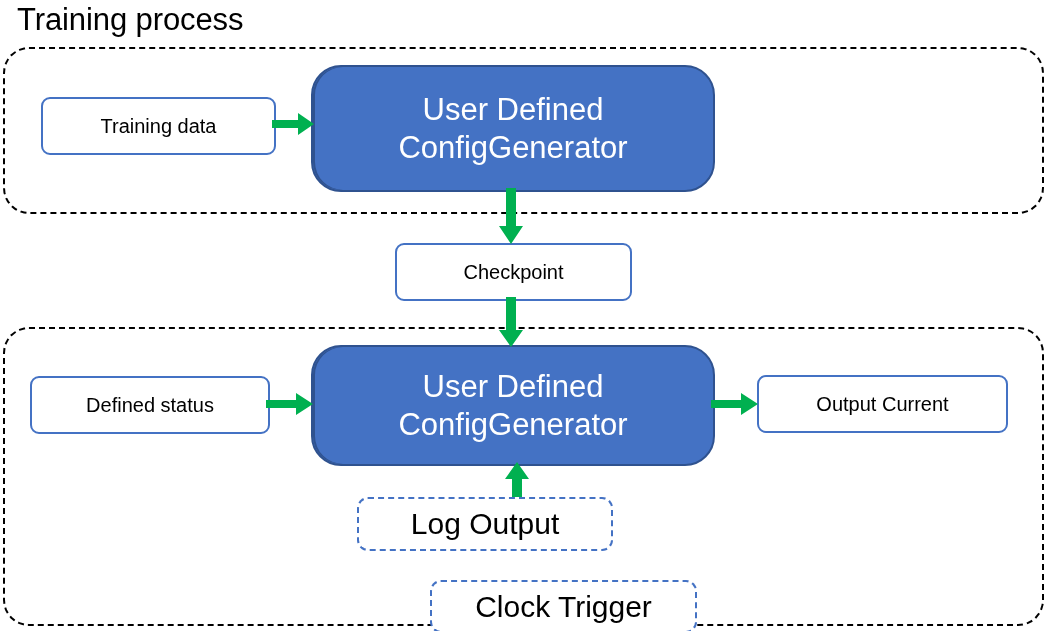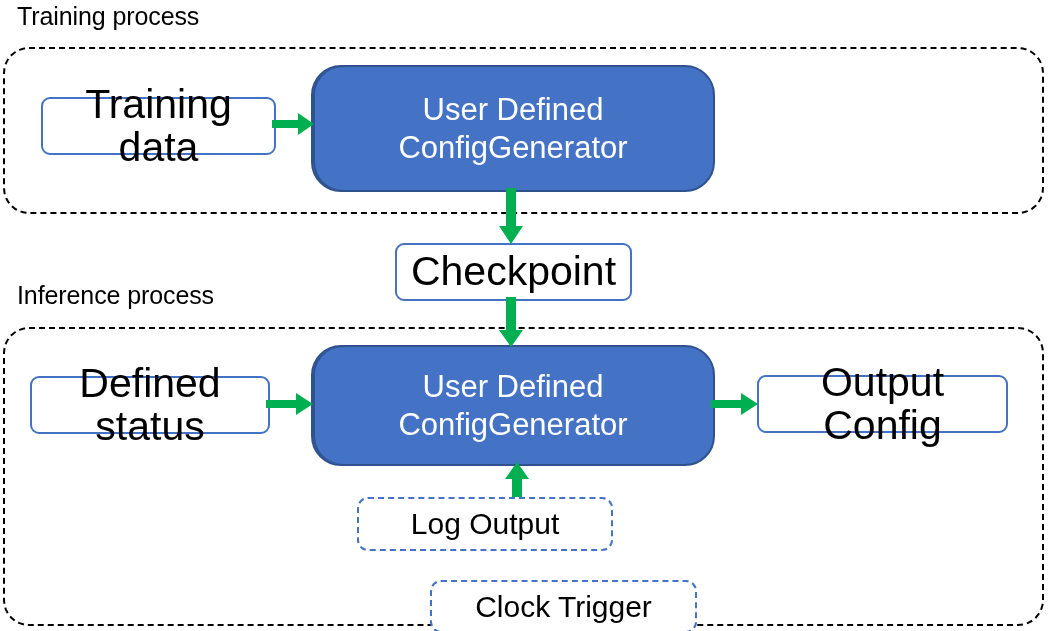--- a/index.html
+++ b/index.html
@@ -14,21 +14,21 @@
     position: relative;
     width: 1057px;
     height: 631px;
     background: #ffffff;
     overflow: hidden;
   }
 
   
   .section-title {
     position: absolute;
-    font-size: 25px;
+    font-size: 31px;
     line-height: 1;
     color: #000000;
     white-space: nowrap;
     font-weight: 400;
     letter-spacing: -0.1px;
   }
   #title-training { left: 17px; top: 4px; }
   #title-inference { left: 17px; top: 283px; }
 
   
@@ -59,21 +59,21 @@
     display: flex;
     align-items: center;
     justify-content: center;
     text-align: center;
     border-radius: 9px;
   }
   .node-white {
     background: #ffffff;
     border: 2.2px solid #4472C4;
     color: #000000;
-    font-size: 41px;
+    font-size: 20px;
     line-height: 1.05;
   }
   .node-blue {
     background: #4472C4;
     border: 2px solid #2F528F;
     color: #ffffff;
     font-size: 31px;
     line-height: 1.22;
     border-radius: 30px;
     box-shadow: inset 2px 0 0 0 #2F528F;
@@ -129,21 +129,20 @@
   #arrow-output       { left: 711px; top: 390px; }
   #arrow-trigger-up   { left: 504px; top: 462px; }
 </style>
 </head>
 <body>
 
 <div id="canvas">
 
   <div class="section-title" id="title-training">Training process</div>
 
-  <div class="section-title" id="title-inference">Inference process</div>
 
   <div class="process-container" id="container-training"></div>
 
   <div class="process-container" id="container-inference"></div>
 
   <div class="node node-white" id="node-training-data">Training data</div>
 
   <div class="node node-blue" id="node-generator-train">
     <span style="display:block;">
       <span>User Defined</span><br>
@@ -155,21 +154,21 @@
 
   <div class="node node-white" id="node-current-status">Defined status</div>
 
   <div class="node node-blue" id="node-generator-infer">
     <span style="display:block;">
       <span>User Defined</span><br>
       <span>ConfigGenerator</span>
     </span>
   </div>
 
-  <div class="node node-white" id="node-output-config">Output Config</div>
+  <div class="node node-white" id="node-output-config">Output Current</div>
 
   <div class="node node-dashed" id="node-log-trigger">Log Output</div>
 
   <div class="node node-dashed" id="node-clock-trigger">Clock Trigger</div>
 
   <div class="arrow" id="arrow-train-data">
     <svg width="44" height="28" viewBox="0 0 44 28">
       <path d="M0,10 L26,10 L26,3 L42,14 L26,25 L26,18 L0,18 Z" fill="#00B050"></path>
     </svg>
   </div>

